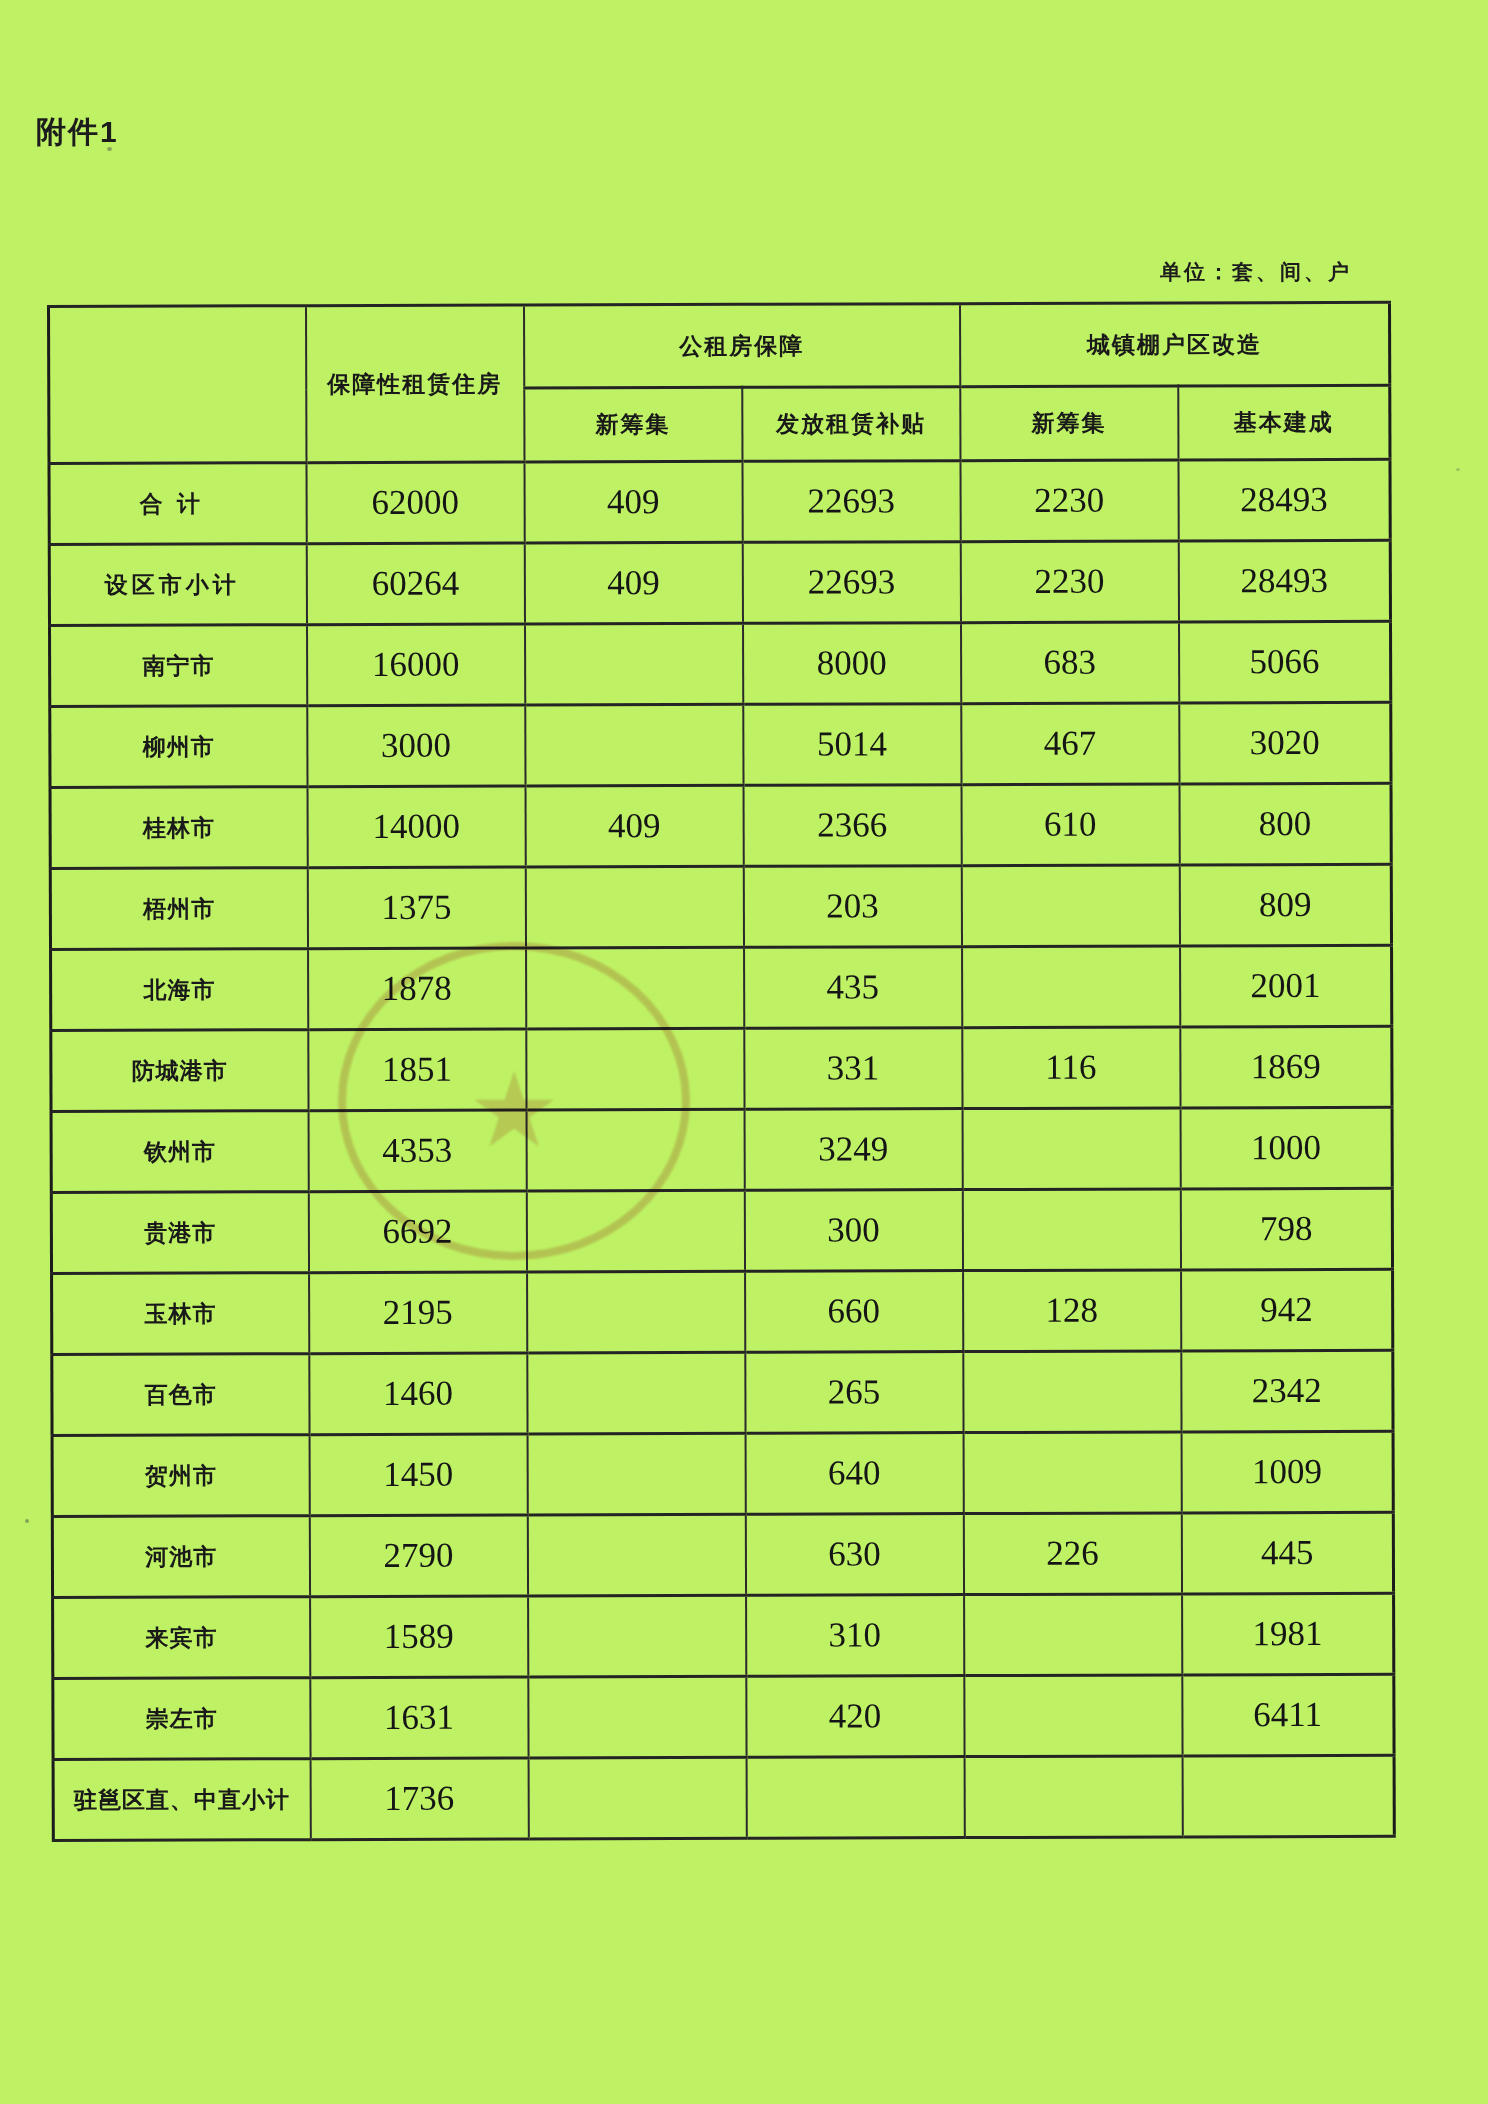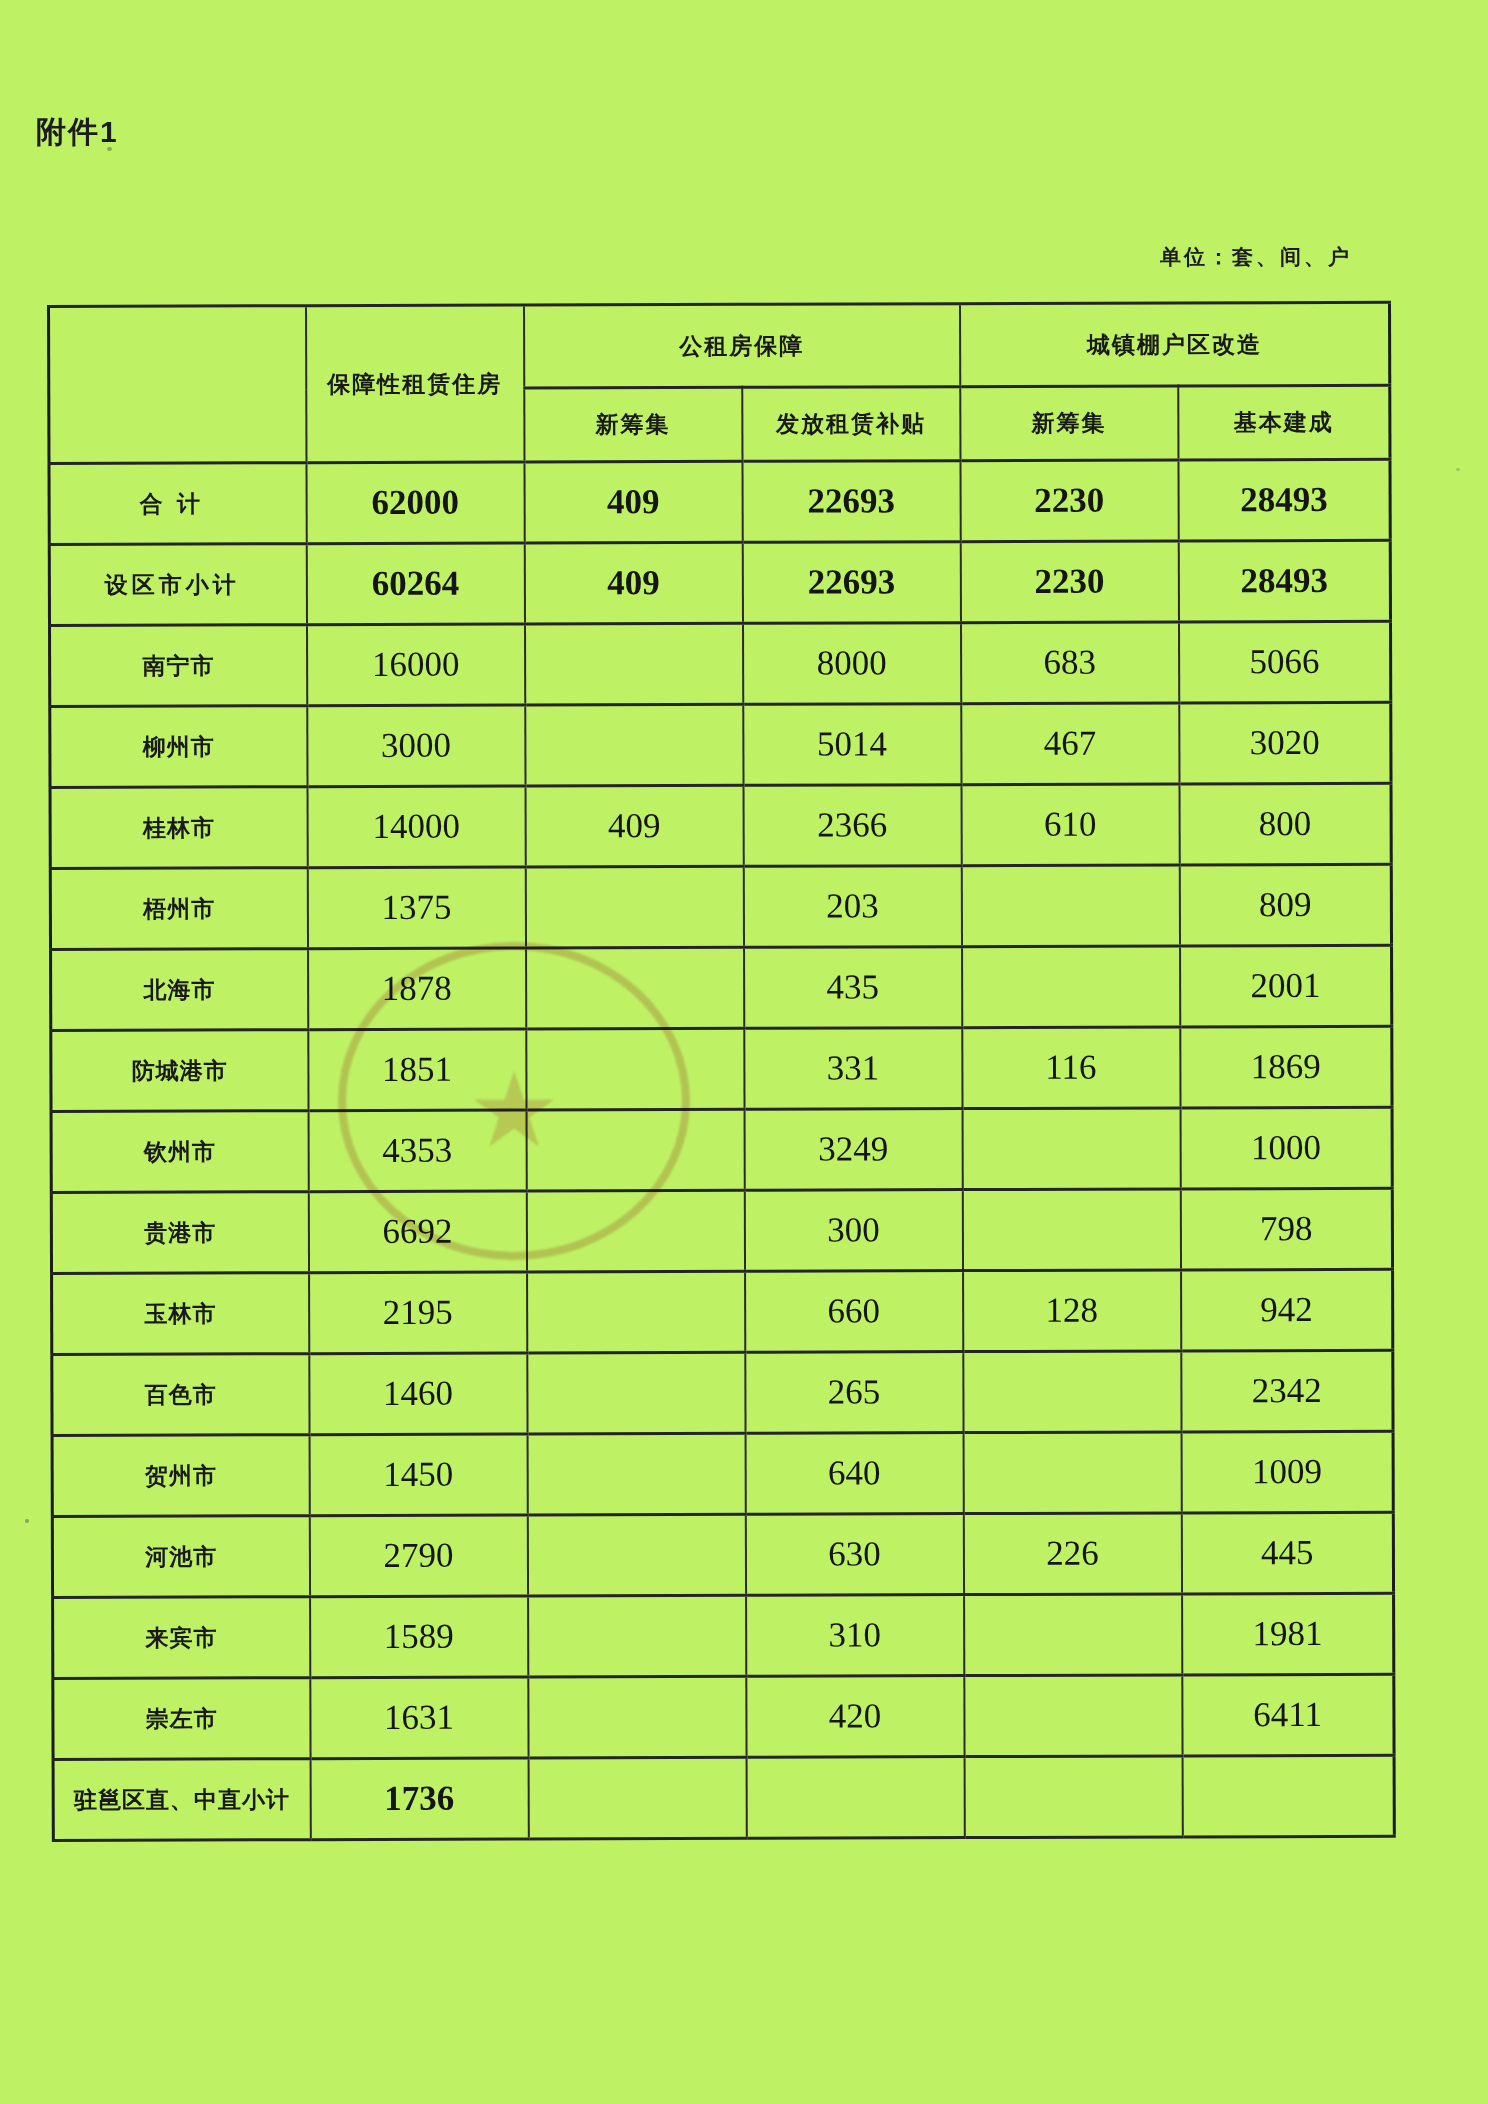--- a/index.html
+++ b/index.html
@@ -32,21 +32,21 @@
     width: 1440px;
     margin: 0;
     text-align: center;
     font-size: 38px;
     font-weight: 700;
     letter-spacing: 2px;
     color: #161616;
   }
   .unit-note {
     position: absolute;
-    top: 243px;
+    top: 258px;
     right: 136px;
     font-size: 21px;
     font-weight: 600;
     letter-spacing: 3px;
   }
   .table-wrap {
     position: absolute;
     left: 47px;
     top: 305px;
     transform: rotate(-0.18deg);
@@ -94,21 +94,21 @@
     letter-spacing: 4px;
   }
   td.num {
     font-family: "Liberation Serif", serif;
     font-size: 35px;
     font-weight: 400;
     text-align: center;
     vertical-align: middle;
     color: #151515;
   }
-  tr.bold-row td.num { font-weight: 700; }
+  tr.bold-row td.num { font-weight: 400; }
   
   .seal {
     position: absolute;
     left: 338px;
     top: 942px;
     width: 336px;
     height: 302px;
     border: 8px solid rgba(214, 112, 112, 0.34);
     border-radius: 50%;
     filter: blur(1.3px);

